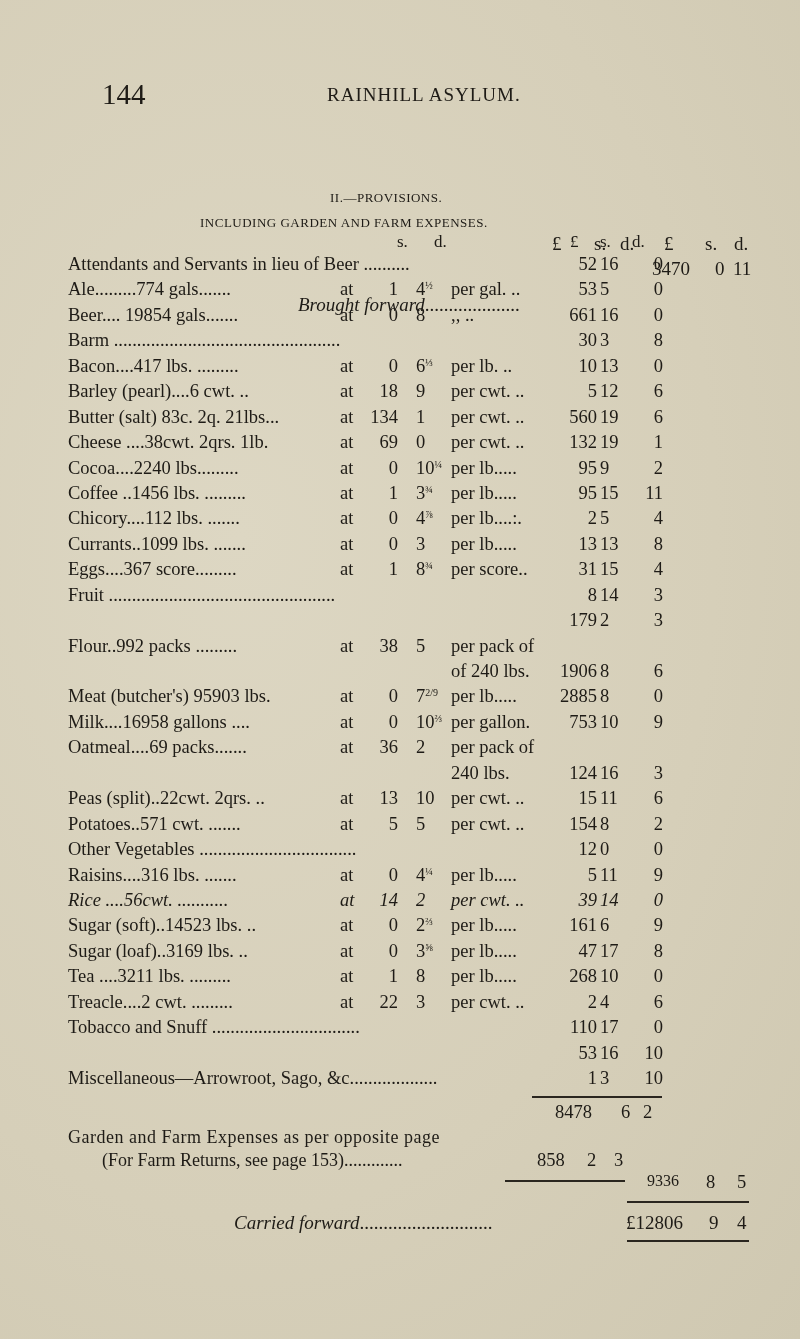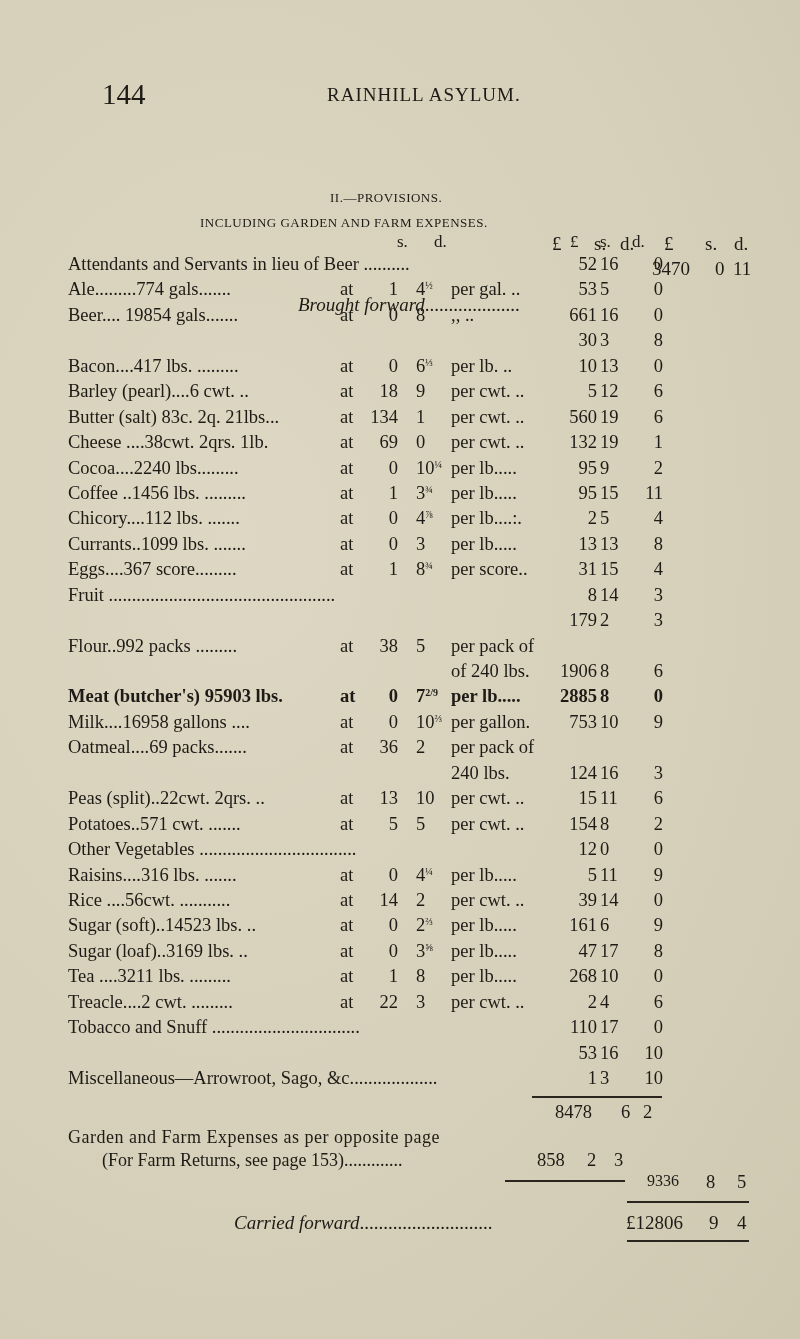--- a/index.html
+++ b/index.html
@@ -87,20 +87,21 @@
     <span class="c-label">Beer.... 19854 gals.......</span>
     <span class="c-at">at</span>
     <span class="c-s">0</span>
     <span class="c-d"><span style="position:static">8</span><span class="frac" style="position:static"></span></span>
     <span class="c-per">    ,,      ..</span>
     <span class="c-L">661</span>
     <span class="c-sh">16</span>
     <span class="c-pe">0</span>
   </div>
     <div class="row" style="top: 330.312px;">
+    <span class="c-label">Barm .................................................</span>
     <span class="c-at"></span>
     <span class="c-s"></span>
     <span class="c-d"><span style="position:static"></span><span class="frac" style="position:static"></span></span>
     <span class="c-per"></span>
     <span class="c-L">30</span>
     <span class="c-sh">3</span>
     <span class="c-pe">8</span>
   </div>
     <div class="row" style="top: 355.75px;">
     <span class="c-label">Bacon....417 lbs. .........</span>
@@ -224,21 +225,21 @@
     <div class="row" style="top: 661px;">
     <span class="c-label"></span>
     <span class="c-at"></span>
     <span class="c-s"></span>
     <span class="c-d"><span style="position:static"></span><span class="frac" style="position:static"></span></span>
     <span class="c-per">of 240 lbs.</span>
     <span class="c-L">1906</span>
     <span class="c-sh">8</span>
     <span class="c-pe">6</span>
   </div>
-    <div class="row" style="top: 686.438px; font-weight: bold;">
+    <div class="row" style="top: 686.438px;">
     <span class="c-label">Meat (butcher's) 95903 lbs.</span>
     <span class="c-at">at</span>
     <span class="c-s">0</span>
     <span class="c-d"><span style="position:static">7</span><span class="frac" style="position:static">2/9</span></span>
     <span class="c-per">per lb.....</span>
     <span class="c-L">2885</span>
     <span class="c-sh">8</span>
     <span class="c-pe">0</span>
   </div>
     <div class="row" style="top: 711.875px;">
@@ -304,21 +305,21 @@
     <div class="row" style="top: 864.5px;">
     <span class="c-label">Raisins....316 lbs. .......</span>
     <span class="c-at">at</span>
     <span class="c-s">0</span>
     <span class="c-d"><span style="position:static">4</span><span class="frac" style="position:static">¼</span></span>
     <span class="c-per">per lb.....</span>
     <span class="c-L">5</span>
     <span class="c-sh">11</span>
     <span class="c-pe">9</span>
   </div>
-    <div class="row" style="top: 889.938px;">
+    <div class="row" style="top: 889.938px; font-style: italic;">
     <span class="c-label">Rice ....56cwt. ...........</span>
     <span class="c-at">at</span>
     <span class="c-s">14</span>
     <span class="c-d"><span style="position:static">2</span><span class="frac" style="position:static"></span></span>
     <span class="c-per">per cwt. ..</span>
     <span class="c-L">39</span>
     <span class="c-sh">14</span>
     <span class="c-pe">0</span>
   </div>
     <div class="row" style="top: 915.375px;">

